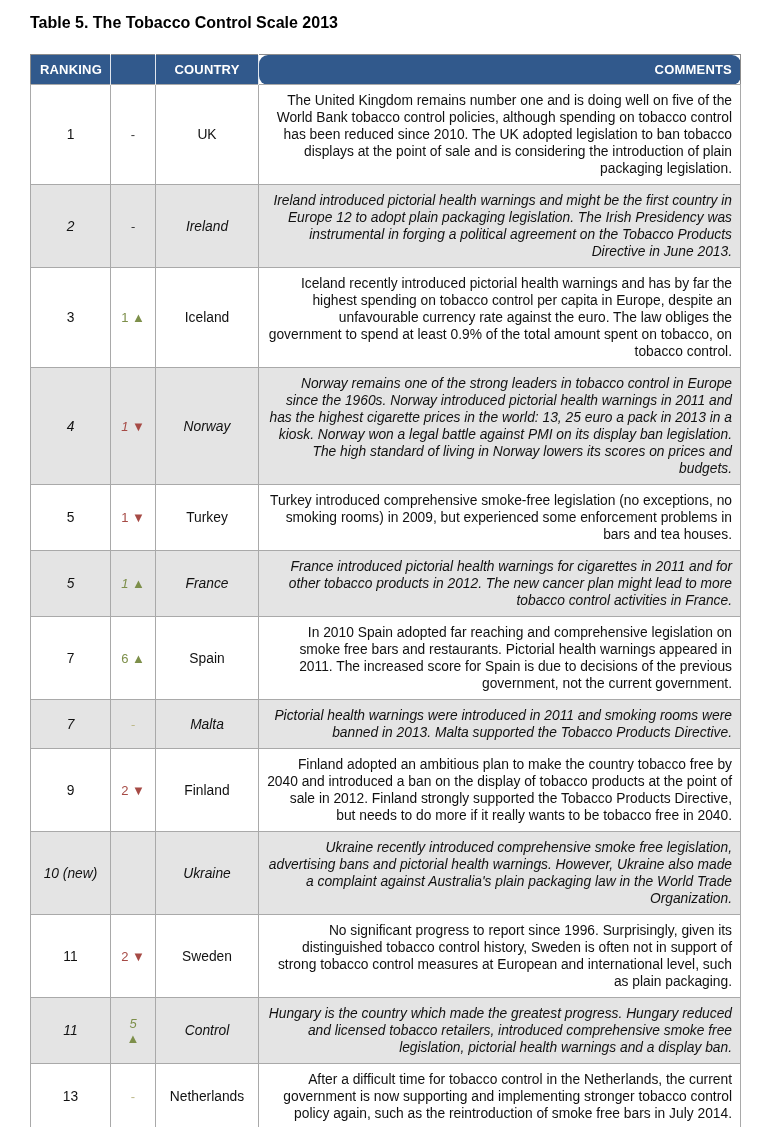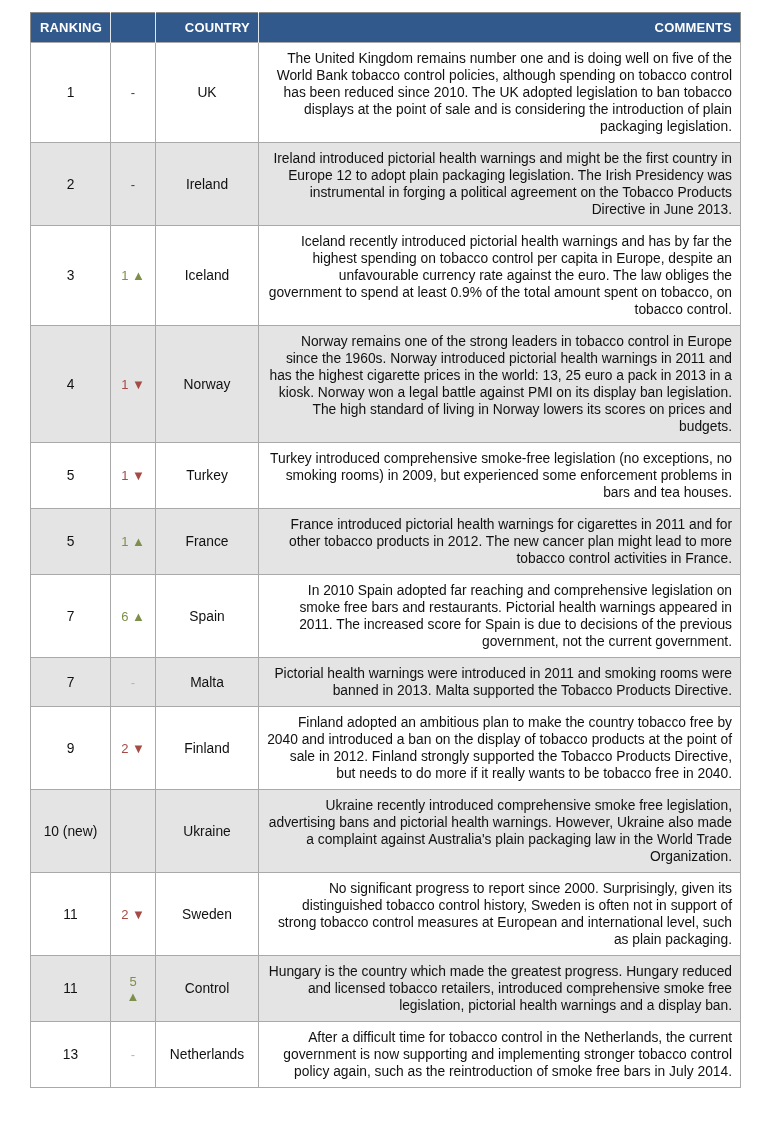--- a/index.html
+++ b/index.html
@@ -33,49 +33,50 @@
   thead th {
     background: var(--header-bg, #31598C);
     color: var(--header-text, #ffffff);
     font-size: 13px;
     font-weight: bold;
     text-align: right;
     padding: 7px 8px;
     border-right: 1px solid rgba(255,255,255,0.85);
     letter-spacing: 0.2px;
   }
-  thead th:last-child { border-right: none; }
-  thead th.th-country { }
+  thead th:last-child { border-right: none; border-radius: 9px; }
+  thead th.th-country { text-align: center; }
   thead th.th-change { padding: 7px 2px; }
   tbody td {
     border: 1px solid var(--border, #a9a9a9);
     font-size: 13.8px;
     padding: 7px 8px;
     vertical-align: middle;
     background: var(--row-plain-bg, #ffffff);
   }
-  tbody tr.shaded td { background: var(--row-shaded-bg, #E4E4E4); }
+  tbody tr.shaded td { background: var(--row-shaded-bg, #E4E4E4); font-style: italic; }
   td.td-ranking, td.td-change, td.td-country { text-align: center; }
   td.td-change {
     white-space: pre-line;
     line-height: 15px;
     font-size: 13px;
     padding: 7px 2px;
   }
   td.td-comment { line-height: 17px; text-align: right; }
   .change-up   { color: var(--up-green, #7D8F4A); }
   .change-down { color: var(--down-red, #A64A45); }
   .change-dash-dark  { color: var(--dash-dark, #3A3A3A); }
   .change-dash-olive { color: var(--dash-olive, #BDB98A); }
 </style>
 </head>
 <body>
 
 <div class="page">
 
+  <div class="title">Table 5. The Tobacco Control Scale 2013</div>
 
   <table class="tcs-table">
     <colgroup>
       <col style="width:80px">
       <col style="width:45px">
       <col style="width:103px">
       <col style="width:482px">
     </colgroup>
     <thead>
       <tr>
@@ -153,21 +154,21 @@
     <td class="td-ranking">10 (new)</td>
     <td class="td-change"></td>
     <td class="td-country">Ukraine</td>
     <td class="td-comment">Ukraine recently introduced comprehensive smoke free legislation, advertising bans and pictorial health warnings. However, Ukraine also made a complaint against Australia's plain packaging law in the World Trade Organization.</td>
   </tr>
 
   <tr>
     <td class="td-ranking">11</td>
     <td class="td-change change-down">2 ▼</td>
     <td class="td-country">Sweden</td>
-    <td class="td-comment">No significant progress to report since 2000. Surprisingly, given its distinguished tobacco control history, Sweden is often not in support of strong tobacco control measures at European and international level, such as plain packaging.</td>
+    <td class="td-comment">No significant progress to report since 1996. Surprisingly, given its distinguished tobacco control history, Sweden is often not in support of strong tobacco control measures at European and international level, such as plain packaging.</td>
   </tr>
 
   <tr class="shaded">
     <td class="td-ranking">11</td>
     <td class="td-change change-up">5
 ▲</td>
     <td class="td-country">Control</td>
     <td class="td-comment">Hungary is the country which made the greatest progress. Hungary reduced and licensed tobacco retailers, introduced comprehensive smoke free legislation, pictorial health warnings and a display ban.</td>
   </tr>
 

